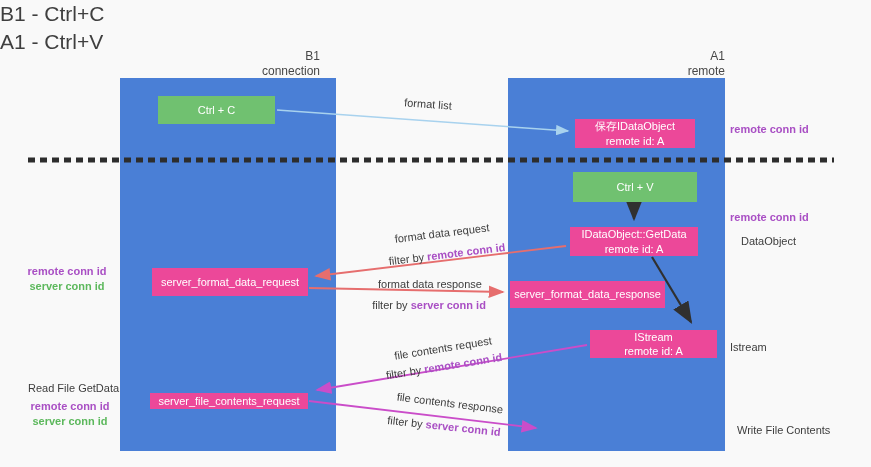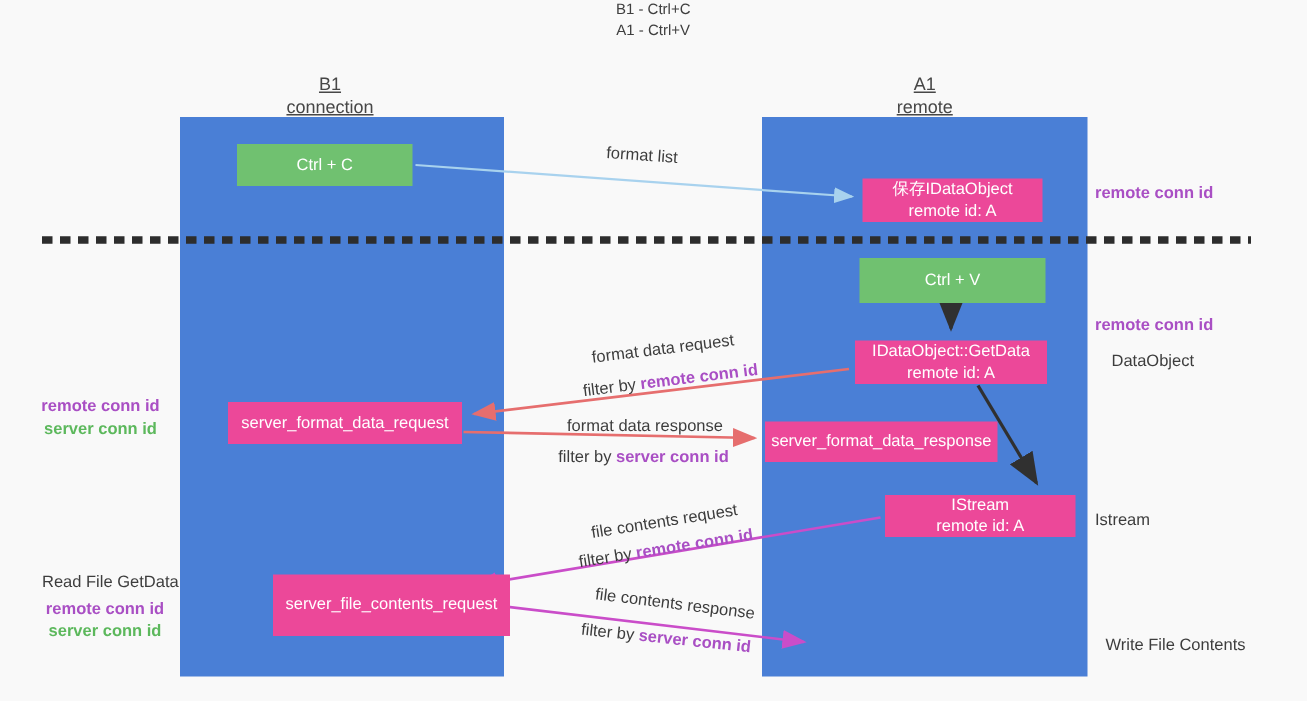--- a/index.html
+++ b/index.html
@@ -4,27 +4,27 @@
 <style>
   html,body { margin:0; padding:0; background:#f9f9f9; }
   .canvas {
     position:relative; width:871px; height:467px; overflow:hidden;
     background:#f9f9f9;
     font-family:"Liberation Sans", sans-serif;
     color:#3d3d3d;
   }
   .abs { position:absolute; }
   .title {
-    left:0; top:7; width:871px; text-align:center;
-    font-size:10px; line-height:1.35; color:#3f3f3f;
+    left:0; top:7; width:871px; text-align:left;
+    font-size:21px; line-height:1.35; color:#3f3f3f;
   }
   .lane { position:absolute; top:78px; height:373px; background:#4a7fd6; }
   .lane-header {
-    position:absolute; top:49px; text-align:center;
-    font-size:12px; line-height:1.25; color:#474747;text-decoration:underline;
+    position:absolute; top:49px; text-align:right;
+    font-size:12px; line-height:1.25; color:#474747;
   }
   .node {
     position:absolute; display:flex; flex-direction:column;
     align-items:center; justify-content:center;
     color:#ffffff; font-size:11px; line-height:1.3; text-align:center;
     white-space:nowrap;
   }
   .green  { background:#70c170; }
   .orange { background:#ec4899; }
   .lbl {
@@ -119,21 +119,21 @@
 
   <div class="node orange" style="left:510px;top:281px;width:155px;height:27px;">
     <div>server_format_data_response</div>
   </div>
 
   <div class="node orange" style="left:590px;top:330px;width:127px;height:28px;">
     <div>IStream</div>
     <div>remote id: A</div>
   </div>
 
-  <div class="node orange" style="left:150px;top:383px;width:158px;height:41px;margin-left:32px;">
+  <div class="node orange" style="left:150px;top:393px;width:158px;height:16px;">
     <div>server_file_contents_request</div>
   </div>
 
 
   <div class="flow-lbl ctr" style="left:428px;top:104px;transform:translate(-50%,-50%) rotate(4deg);">format list</div>
 
   <div class="flow-lbl ctr" style="left:442px;top:233px;transform:translate(-50%,-50%) rotate(-7deg);">format data request</div>
   <div class="flow-lbl ctr" style="left:447px;top:254px;transform:translate(-50%,-50%) rotate(-7deg);"><span>filter by </span><span class="purple">remote conn id</span></div>
 
   <div class="flow-lbl ctr" style="left:430px;top:284px;">format data response</div>

